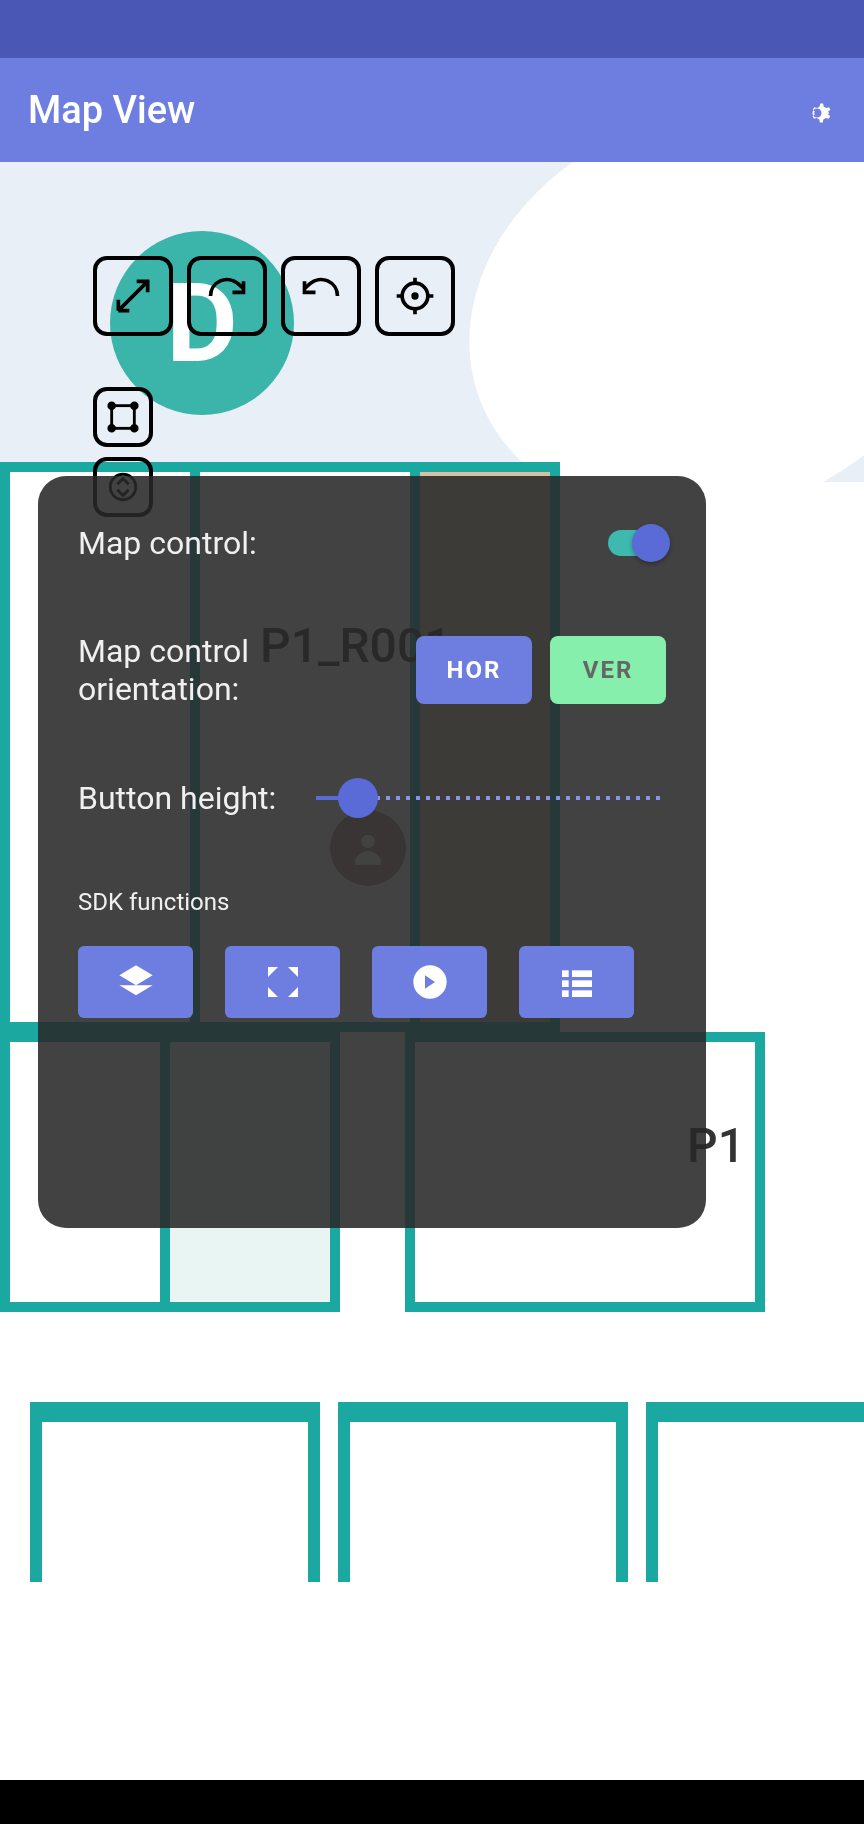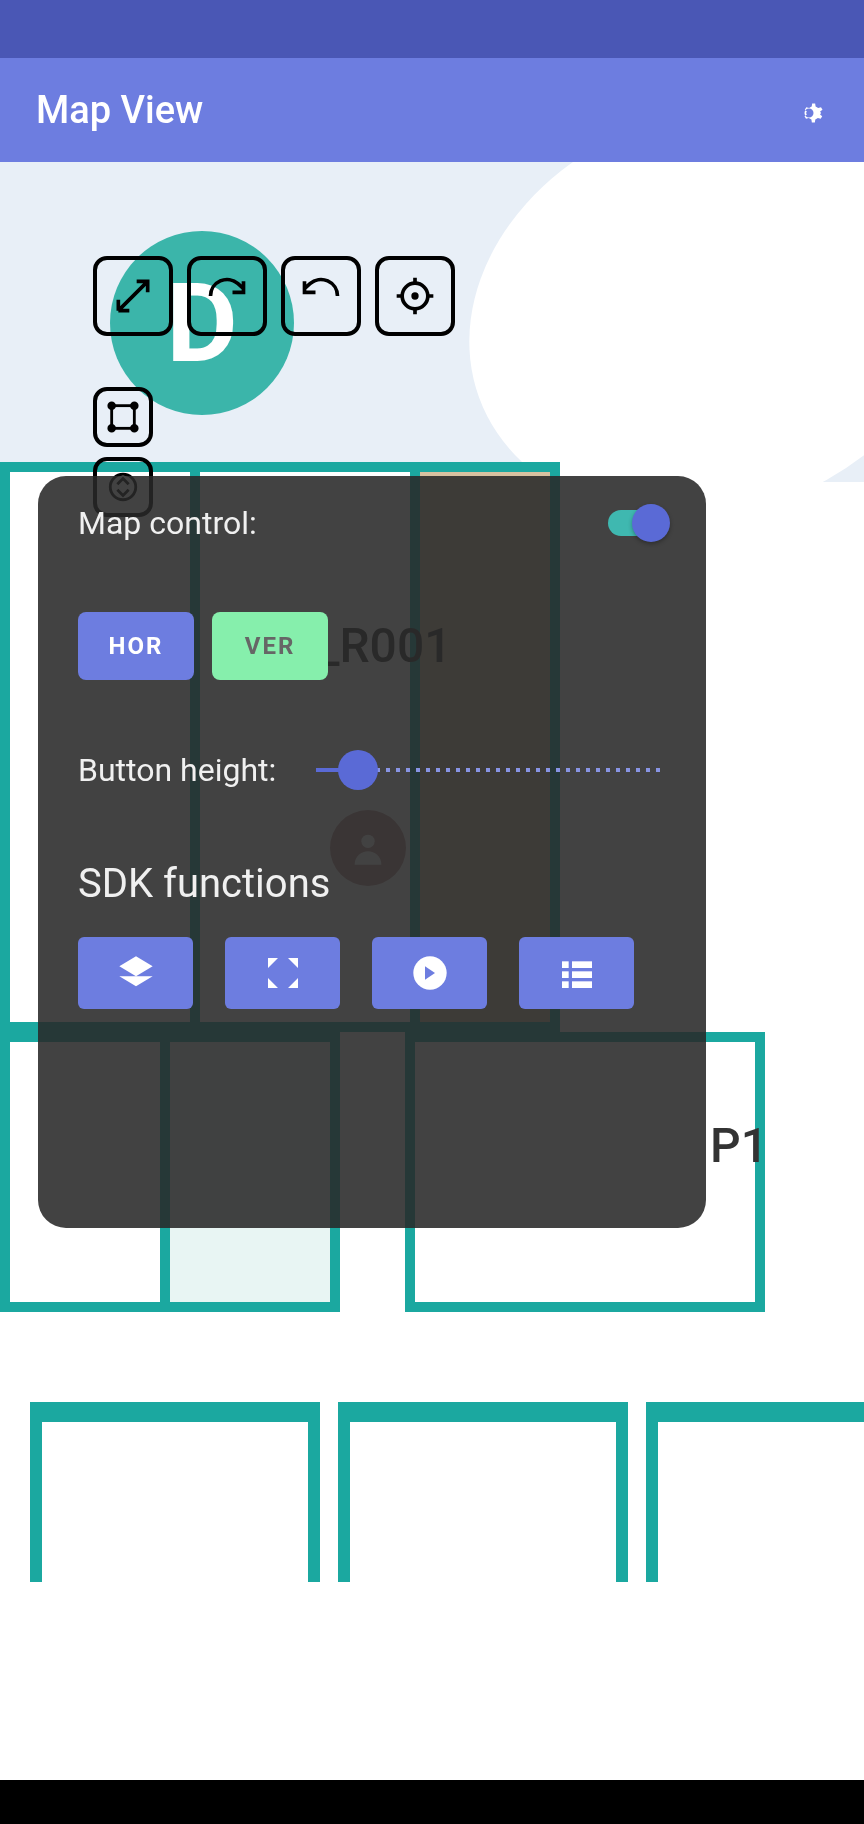--- a/index.html
+++ b/index.html
@@ -2,58 +2,58 @@
 <html><head>
 <meta charset="utf-8">
 <style>
 *{margin:0;padding:0;box-sizing:border-box;font-family:Roboto,Arial,sans-serif}
 html,body{width:864px;height:1824px;background:#fff;overflow:hidden;position:relative}
 
 
 .status-bar{height:58px;background:#4a57b5}
 
 
-.app-bar{height:104px;background:#6d7de0;display:flex;align-items:center;justify-content:space-between;padding:0 36px}
+.app-bar{height:104px;background:#6d7de0;display:flex;align-items:center;justify-content:space-between;padding:0 28px}
 .app-title{color:#fff;font-size:38px;font-weight:500}
 .gear-btn{width:44px;height:44px;display:flex;align-items:center;justify-content:center;color:#fff}
 
 
 .map-bg{position:absolute;left:0;top:162px;right:0;bottom:0;background:#fff;overflow:hidden}
 .map-light-blue{position:absolute;left:0;top:0;width:100%;height:320px;background:#e8eff7}
 .map-light-blue::after{content:"";position:absolute;right:-100px;top:-50px;width:500px;height:400px;background:#fff;border-radius:50%;transform:rotate(-20deg)}
 .room-box{position:absolute;border:10px solid #1ba8a0;background:#fff}
 .room1{left:0;top:300px;width:200px;height:570px}
 .room2{left:190px;top:300px;width:230px;height:570px}
 .room3{left:410px;top:300px;width:150px;height:570px;background:#d7c1a0}
 .room-b1{left:0;top:870px;width:180px;height:280px}
 .room-b2{left:160px;top:870px;width:180px;height:280px;background:#e8f5f3}
 .room-b3{left:405px;top:870px;width:360px;height:280px}
 .room-label{position:absolute;left:260px;top:455px;font-size:48px;color:#333;font-weight:500}
-.room-label2{position:absolute;left:710px;top:955px;font-size:48px;color:#333;font-weight:500}
+.room-label2{position:absolute;left:687px;top:955px;font-size:48px;color:#333;font-weight:500}
 .footer-rooms{position:absolute;left:30px;top:1240px;width:100%;height:180px}
 .fr{position:absolute;border-top:20px solid #1ba8a0;border-left:12px solid #1ba8a0;border-right:12px solid #1ba8a0;height:180px}
 .fr1{left:0;width:290px}
 
 
 .d-badge{position:absolute;left:110px;top:231px;width:184px;height:184px;border-radius:50%;background:#3bb5aa;display:flex;align-items:center;justify-content:center;color:#fff;font-size:110px;font-weight:700}
 
 
 .ctrl-row{position:absolute;left:93px;top:256px;display:flex;gap:14px}
 .ctrl-btn{width:80px;height:80px;border:4px solid #000;border-radius:14px;display:flex;align-items:center;justify-content:center;background:transparent}
 .ctrl-btn svg{width:44px;height:44px}
 
 .ctrl-col{position:absolute;left:93px;top:387px;display:flex;flex-direction:column;gap:10px}
 .ctrl-col .ctrl-btn{width:60px;height:60px}
 .ctrl-col .ctrl-btn svg{width:34px;height:34px}
 
 
-.panel{position:absolute;left:38px;top:476px;width:668px;height:752px;background:rgba(40,40,40,.88);border-radius:28px;padding:28px 40px;color:#fff}
+.panel{position:absolute;left:38px;top:476px;width:668px;height:752px;background:rgba(40,40,40,.88);border-radius:28px;padding:48px 40px;color:#fff}
 .panel-row{display:flex;align-items:center;justify-content:space-between;margin-bottom:70px}
 .panel-label{font-size:32px;color:#f0f0f0}
-.panel-section{font-size:40px;color:#f0f0f0;margin-top:10px;margin-bottom:30px}
+.panel-section{font-size:24px;color:#f0f0f0;margin-top:10px;margin-bottom:30px}
 
 
 .toggle{position:relative;width:58px;height:26px;background:#3fb8b0;border-radius:13px}
 .toggle::after{content:"";position:absolute;right:-4px;top:-6px;width:38px;height:38px;background:#5a6ad6;border-radius:50%;box-shadow:0 2px 4px rgba(0,0,0,.3)}
 
 
 .seg-btns{display:flex;gap:18px}
 .seg-btn{width:116px;height:68px;border-radius:8px;display:flex;align-items:center;justify-content:center;font-size:24px;font-weight:700;letter-spacing:2px}
 .seg-active{background:#6d7de0;color:#fff}
 .seg-inactive{background:#86efac;color:#666}
@@ -160,20 +160,21 @@
     </svg>
 </div>
 
 <div class="panel">
   <div class="panel-row">
     <div class="panel-label">Map control:</div>
     <div class="toggle"></div>
   </div>
 
   <div class="panel-row">
+    <div class="panel-label">Map control orientation:</div>
     <div class="seg-btns">
       <div class="seg-btn seg-active">HOR</div>
       <div class="seg-btn seg-inactive">VER</div>
     </div>
   </div>
 
   <div class="slider-row">
     <div class="panel-label">Button height:</div>
     <div class="slider">
       <div class="slider-track"></div>

